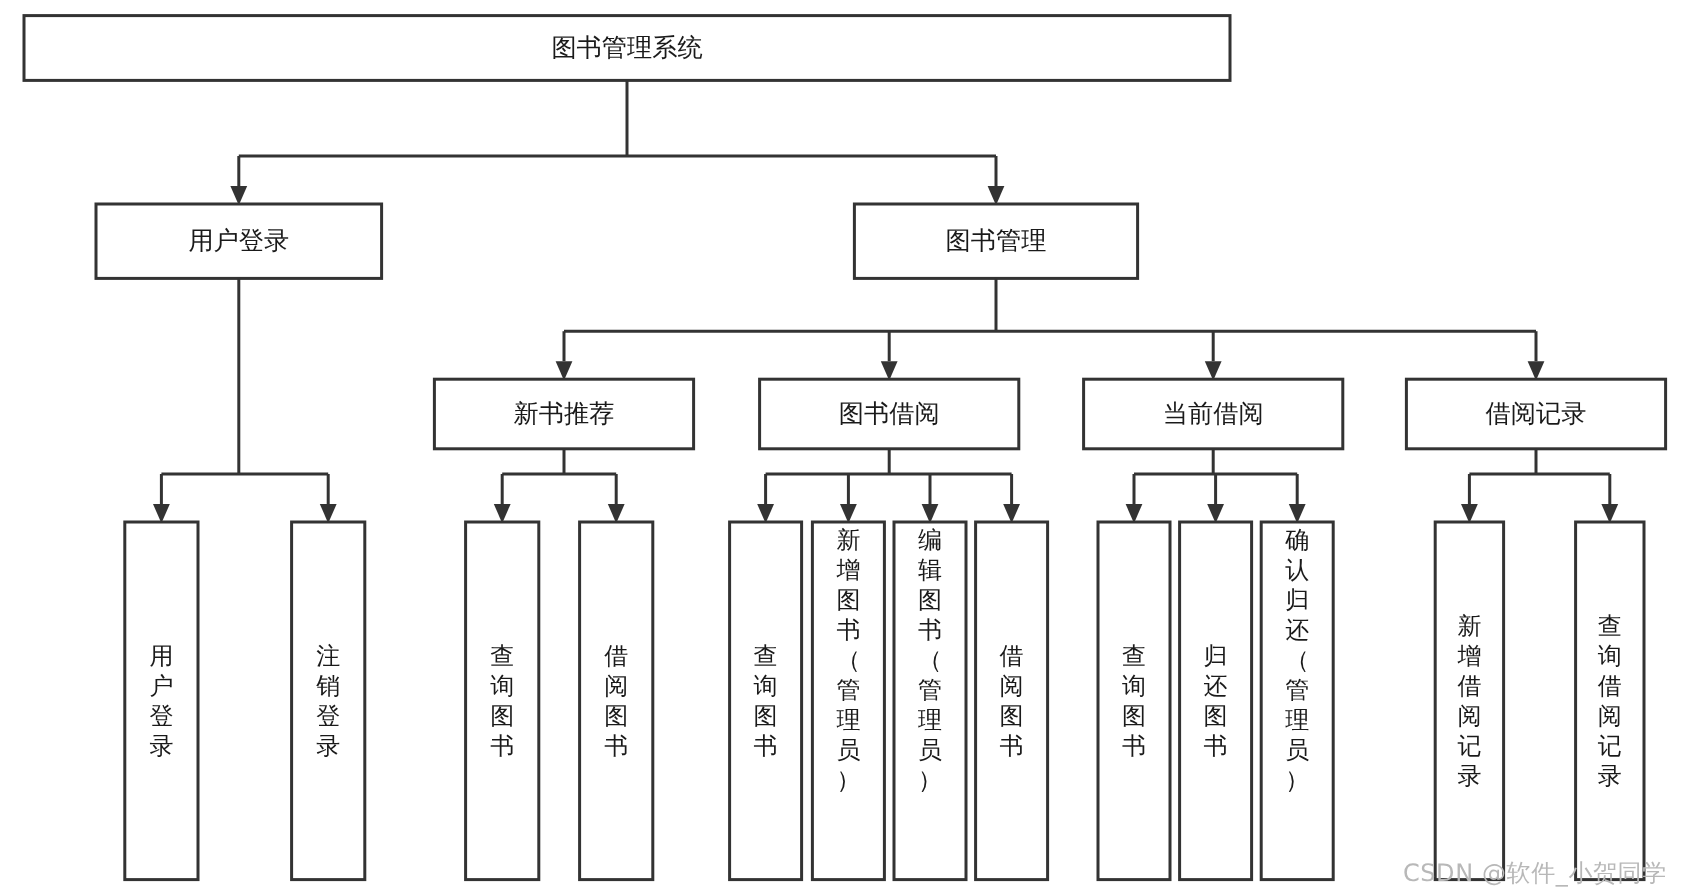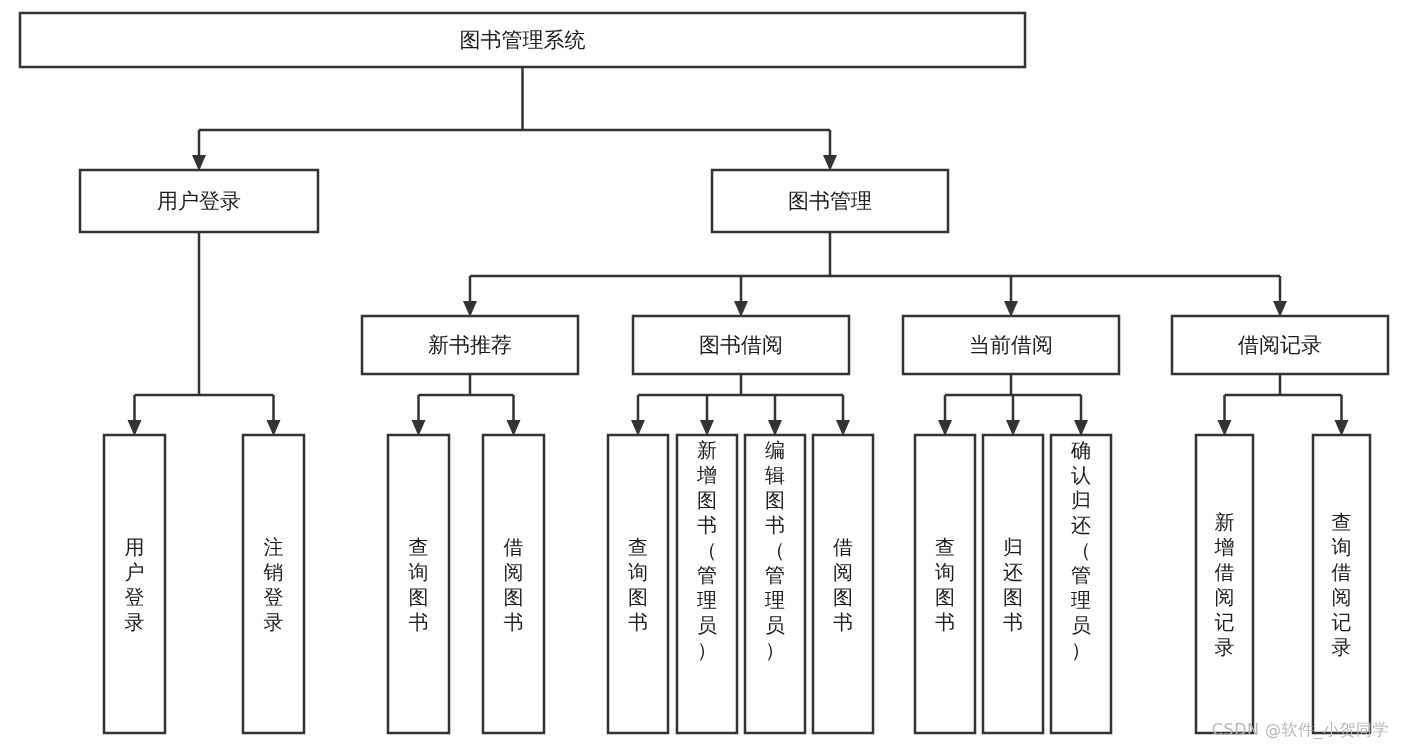--- a/index.html
+++ b/index.html
@@ -51,21 +51,21 @@
     fill: #1a1a1a;
     font-family: "DejaVu Sans", "Liberation Sans", sans-serif;
     font-size: 20px;
     text-anchor: middle;
   }
   .watermark {
     position: absolute;
     right: 8px;
     bottom: 6px;
     font-family: "DejaVu Sans", "Liberation Sans", sans-serif;
-    font-size: 16px;
+    font-size: 20px;
     color: #b8b8b8;
     white-space: nowrap;
     letter-spacing: 0.5px;
   }
 </style>
 </head>
 <body>
 
 <div id="diagram-root">
   <svg class="flow" viewBox="0 0 1405 747">

